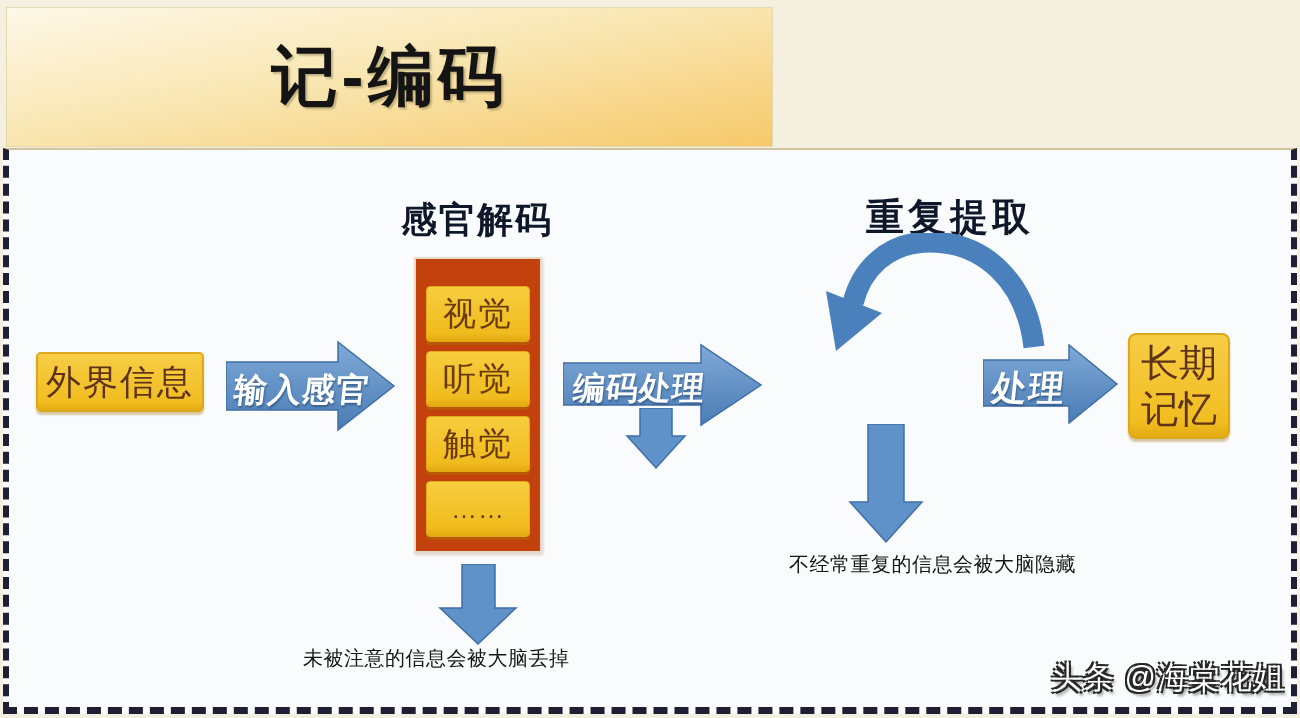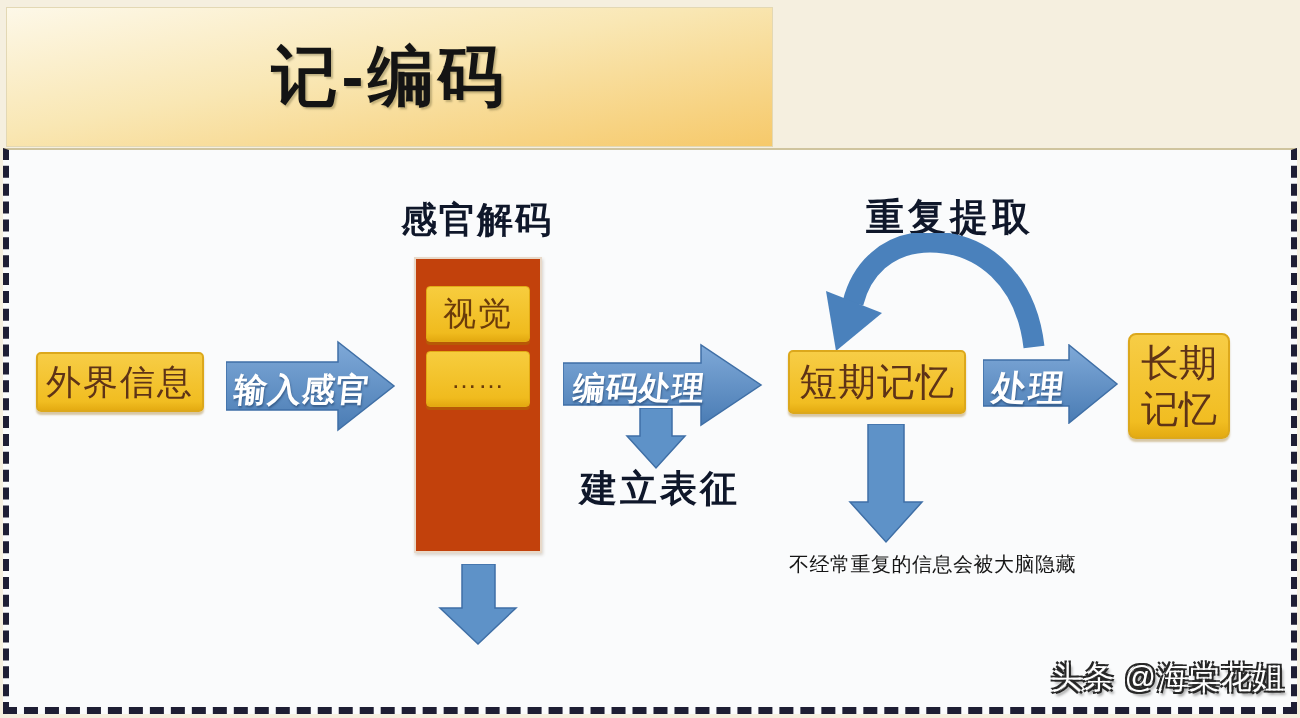--- a/index.html
+++ b/index.html
@@ -107,20 +107,26 @@
     </svg>
     <span class="arrow-label" style="left:8px;top:28px;font-size:33px;letter-spacing:1px;">输入感官</span>
   </div>
 
   <div class="lbl lbl-decode">感官解码</div>
 
   <div class="sense-panel">
     <div class="sense-box">
         <span>视觉</span>
       </div>
+    <div class="sense-box">
+        <span>听觉</span>
+      </div>
+    <div class="sense-box">
+        <span>触觉</span>
+      </div>
     <div class="sense-box dots">
         <span>……</span>
       </div>
   </div>
 
   <div class="arrow" style="left:563px;top:343px;width:200px;height:84px;">
     <svg width="200" height="84" viewBox="0 0 200 84">
       <defs>
           <linearGradient id="gb2" x1="0" y1="0" x2="0" y2="1">
         <stop offset="0" stop-color="#7fa9d8"></stop>
@@ -130,33 +136,29 @@
       <polygon points="0,20 138,20 138,2 198,42 138,82 138,62 0,62" fill="url(#gb2)" stroke="#3f6fa6" stroke-width="1.5"></polygon>
     </svg>
     <span class="arrow-label" style="left:10px;top:24px;font-size:32px;letter-spacing:1px;">编码处理</span>
   </div>
 
   <div class="arrow" style="left:622px;top:408px;width:68px;height:62px;">
     <svg width="68" height="62" viewBox="0 0 68 62">
       <polygon points="18,0 50,0 50,28 63,28 34,60 5,28 18,28" fill="#5e92c8" stroke="#3f6fa6" stroke-width="1.5"></polygon>
     </svg>
   </div>
-  <div class="lbl lbl-build">建立表征</div>
 
   <div class="lbl lbl-repeat">重复提取</div>
   <div class="arrow" style="left:812px;top:233px;width:235px;height:122px;">
     <svg width="235" height="122" viewBox="0 0 235 122">
       <path d="M 222 114 C 214 46 170 9 118 9 C 74 9 49 38 41 70" fill="none" stroke="#4a81bc" stroke-width="21"></path>
       <polygon points="14,58 70,80 24,118" fill="#4a81bc"></polygon>
     </svg>
   </div>
 
-  <div class="ybox box-short">
-    <span>短期记忆</span>
-  </div>
 
   <div class="arrow" style="left:983px;top:344px;width:136px;height:80px;">
     <svg width="136" height="80" viewBox="0 0 136 80">
       <defs>
           <linearGradient id="gb3" x1="0" y1="0" x2="0" y2="1">
         <stop offset="0" stop-color="#7fa9d8"></stop>
             <stop offset="1" stop-color="#4a7cb4"></stop>
           </linearGradient>
         </defs>
       <polygon points="0,16 86,16 86,1 134,40 86,79 86,62 0,62" fill="url(#gb3)" stroke="#3f6fa6" stroke-width="1.5"></polygon>
@@ -174,16 +176,17 @@
       <polygon points="22,0 58,0 58,78 76,78 40,118 4,78 22,78" fill="#5e92c8" stroke="#3f6fa6" stroke-width="1.5"></polygon>
     </svg>
   </div>
   <div class="note note-right">不经常重复的信息会被大脑隐藏</div>
 
   <div class="arrow" style="left:437px;top:564px;width:83px;height:82px;">
     <svg width="83" height="82" viewBox="0 0 83 82">
       <polygon points="25,0 58,0 58,44 79,44 41,80 3,44 25,44" fill="#5e92c8" stroke="#3f6fa6" stroke-width="1.5"></polygon>
     </svg>
   </div>
+  <div class="note note-left">未被注意的信息会被大脑丢掉</div>
 
   <div class="watermark">头条 @海棠花姐</div>
 
 </div>
 
 </body></html>

